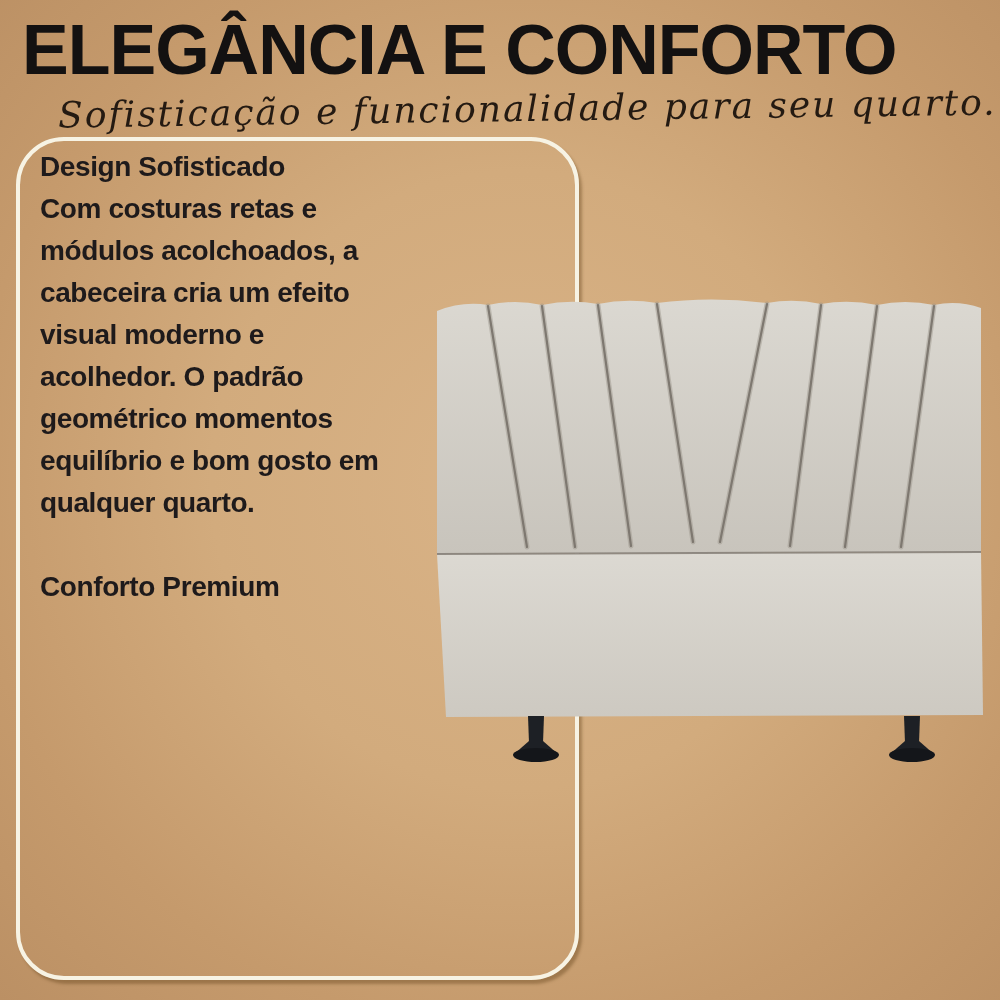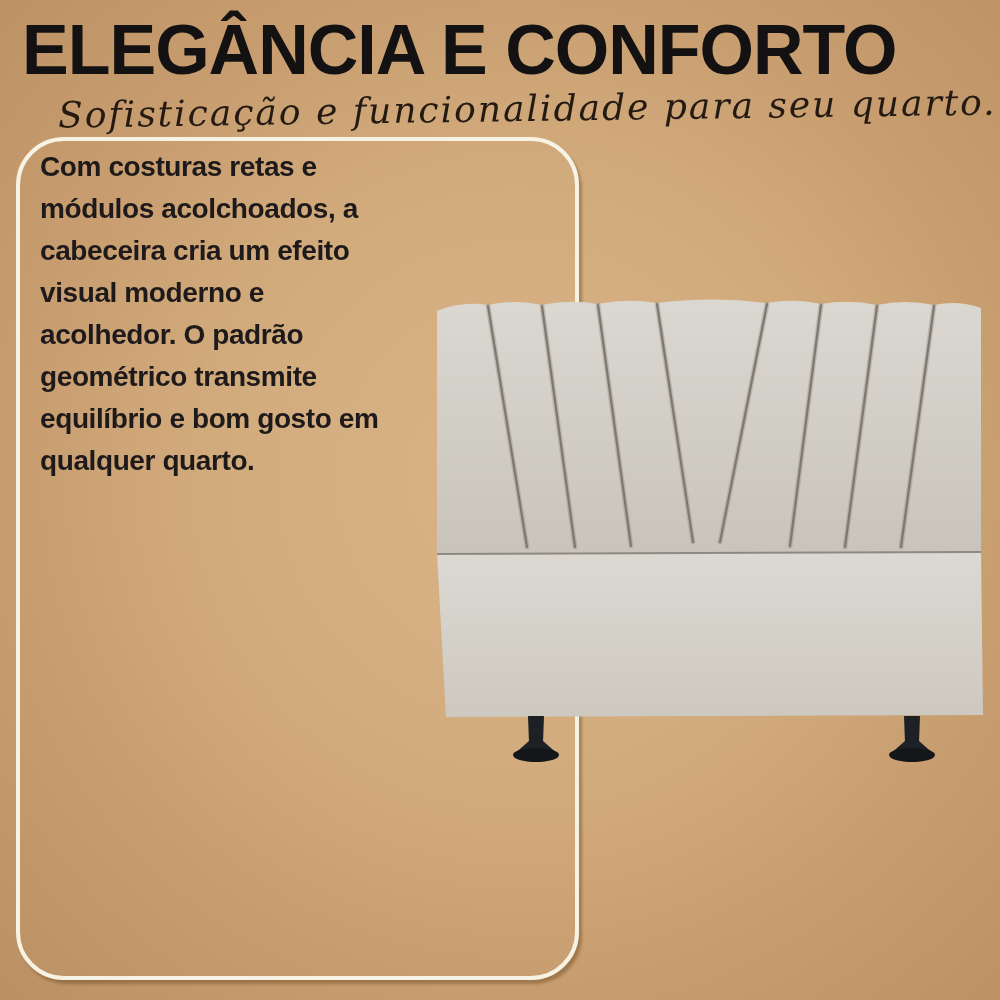--- a/index.html
+++ b/index.html
@@ -64,31 +64,33 @@
 
 <div class="page">
 
   <h1 class="title">ELEGÂNCIA E CONFORTO</h1>
 
   <div class="subtitle">Sofisticação e funcionalidade para seu quarto.</div>
 
   <div class="text-box"></div>
 
   <div class="feature feature-1">
+    <div class="feature-heading">Design Sofisticado</div>
     <div class="feature-body">Com costuras retas e
 módulos acolchoados, a
 cabeceira cria um efeito
 visual moderno e
 acolhedor. O padrão
-geométrico transmite
+geométrico momentos
 equilíbrio e bom gosto em
 qualquer quarto.</div>
   </div>
 
   <div class="feature feature-2">
+    <div class="feature-heading">Conforto Premium</div>
   </div>
 
   <svg class="headboard" viewBox="0 0 564 484" role="img">
     <defs>
       <linearGradient id="fabricGrad" x1="0" y1="0" x2="0" y2="1">
         <stop offset="0" stop-color="#dbd8d1"></stop>
         <stop offset="1" stop-color="#c8c4bc"></stop>
       </linearGradient>
       <linearGradient id="baseGrad" x1="0" y1="0" x2="0" y2="1">
         <stop offset="0" stop-color="#dcd9d2"></stop>

